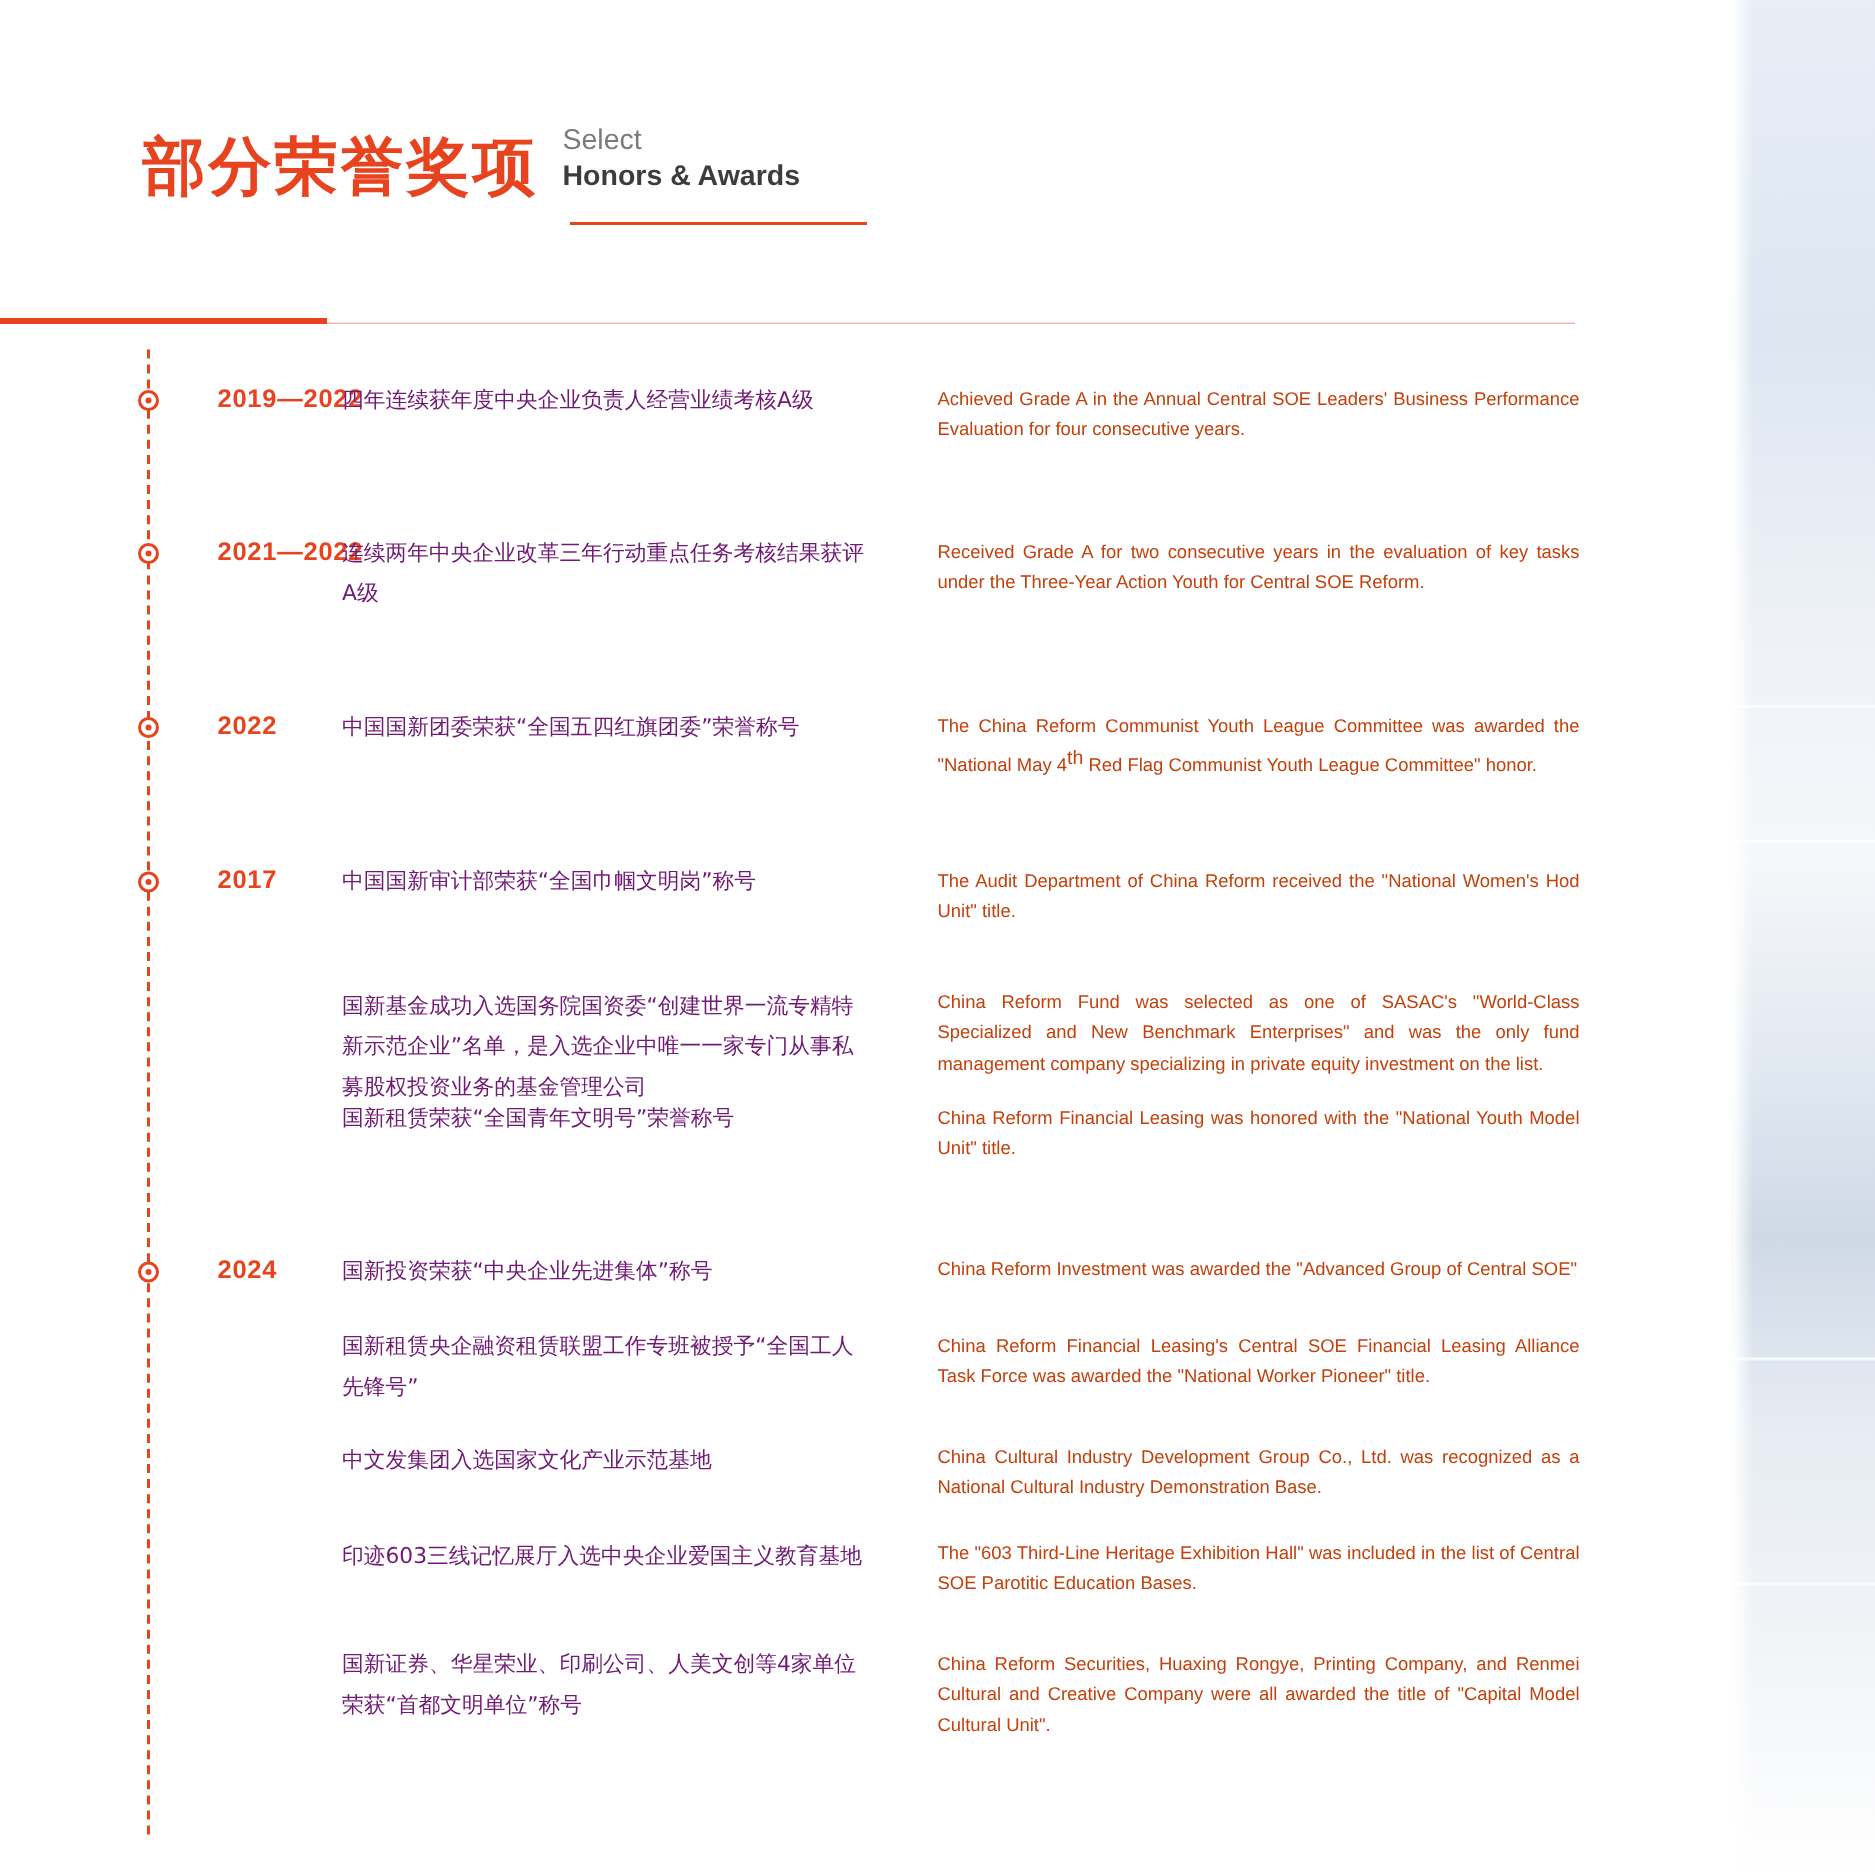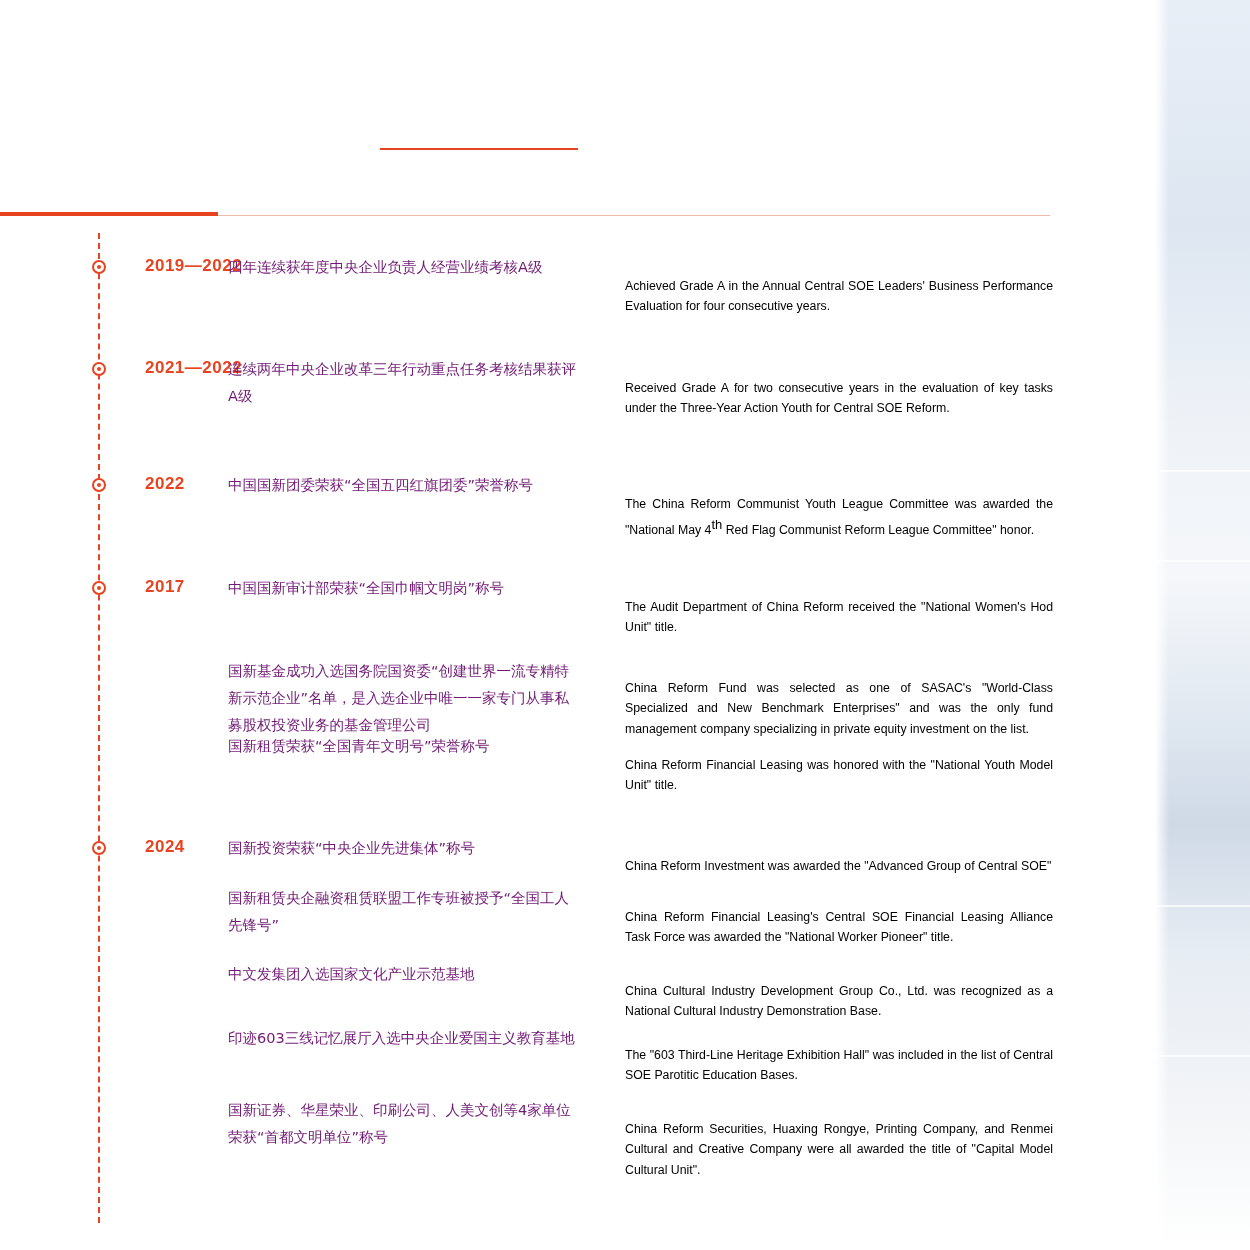--- a/index.html
+++ b/index.html
@@ -143,39 +143,45 @@
     line-height: 1.85;
     color: #701a75;
     font-family: "DejaVu Sans", "Liberation Sans", sans-serif;
   }
   .en {
     position: absolute;
     left: 625px;
     width: 428px;
     font-size: 12.3px;
     line-height: 1.65;
-    color: #000000;
+    color: #c2410c;
     text-align: justify;
-    margin-top: 20px;
   }
   .en.justify { text-align: justify; text-justify: inter-word; }
   sup { font-size: 13px; vertical-align: super; }
 </style>
 </head>
 <body>
 
 <div class="page">
 
   <div class="right-strip">
     <div class="right-strip-band" style="top:470px"></div>
     <div class="right-strip-band" style="top:560px"></div>
     <div class="right-strip-band" style="top:905px"></div>
     <div class="right-strip-band" style="top:1055px"></div>
   </div>
 
+  <div class="title-wrap">
+    <div class="title-cn">部分荣誉奖项</div>
+    <div class="title-en">
+      <div class="l1">Select</div>
+      <div class="l2">Honors &amp; Awards</div>
+    </div>
+  </div>
   <div class="title-underline"></div>
 
   <div class="rule-thin"></div>
   <div class="rule-thick"></div>
 
   <div class="timeline-line"></div>
 
   <div class="rows">
 
     <div class="row" style="top:256px">
@@ -189,21 +195,21 @@
       <div class="marker" style="top:4px"></div>
       <div class="year" style="top:0px">2021—2022</div>
       <div class="cn" style="top:-2px">连续两年中央企业改革三年行动重点任务考核结果获评A级</div>
       <div class="en justify" style="top:0px">Received Grade A for two consecutive years in the evaluation of key tasks under the Three-Year Action Youth for Central SOE Reform.</div>
     </div>
 
     <div class="row" style="top:474px">
       <div class="marker" style="top:4px"></div>
       <div class="year" style="top:0px">2022</div>
       <div class="cn" style="top:-2px">中国国新团委荣获“全国五四红旗团委”荣誉称号</div>
-      <div class="en" style="top:0px"><span>The China Reform Communist Youth League Committee was awarded the "National May 4</span><sup>th</sup><span> Red Flag Communist Reform League Committee" honor.</span></div>
+      <div class="en" style="top:0px"><span>The China Reform Communist Youth League Committee was awarded the "National May 4</span><sup>th</sup><span> Red Flag Communist Youth League Committee" honor.</span></div>
     </div>
 
     <div class="row" style="top:577px">
       <div class="marker" style="top:4px"></div>
       <div class="year" style="top:0px">2017</div>
       <div class="cn" style="top:-2px">中国国新审计部荣获“全国巾帼文明岗”称号</div>
       <div class="en justify" style="top:0px">The Audit Department of China Reform received the "National Women's Hod Unit" title.</div>
     </div>
     <div class="row" style="top:658px">
       <div class="cn" style="top:0px">国新基金成功入选国务院国资委“创建世界一流专精特新示范企业”名单，是入选企业中唯一一家专门从事私募股权投资业务的基金管理公司</div>

